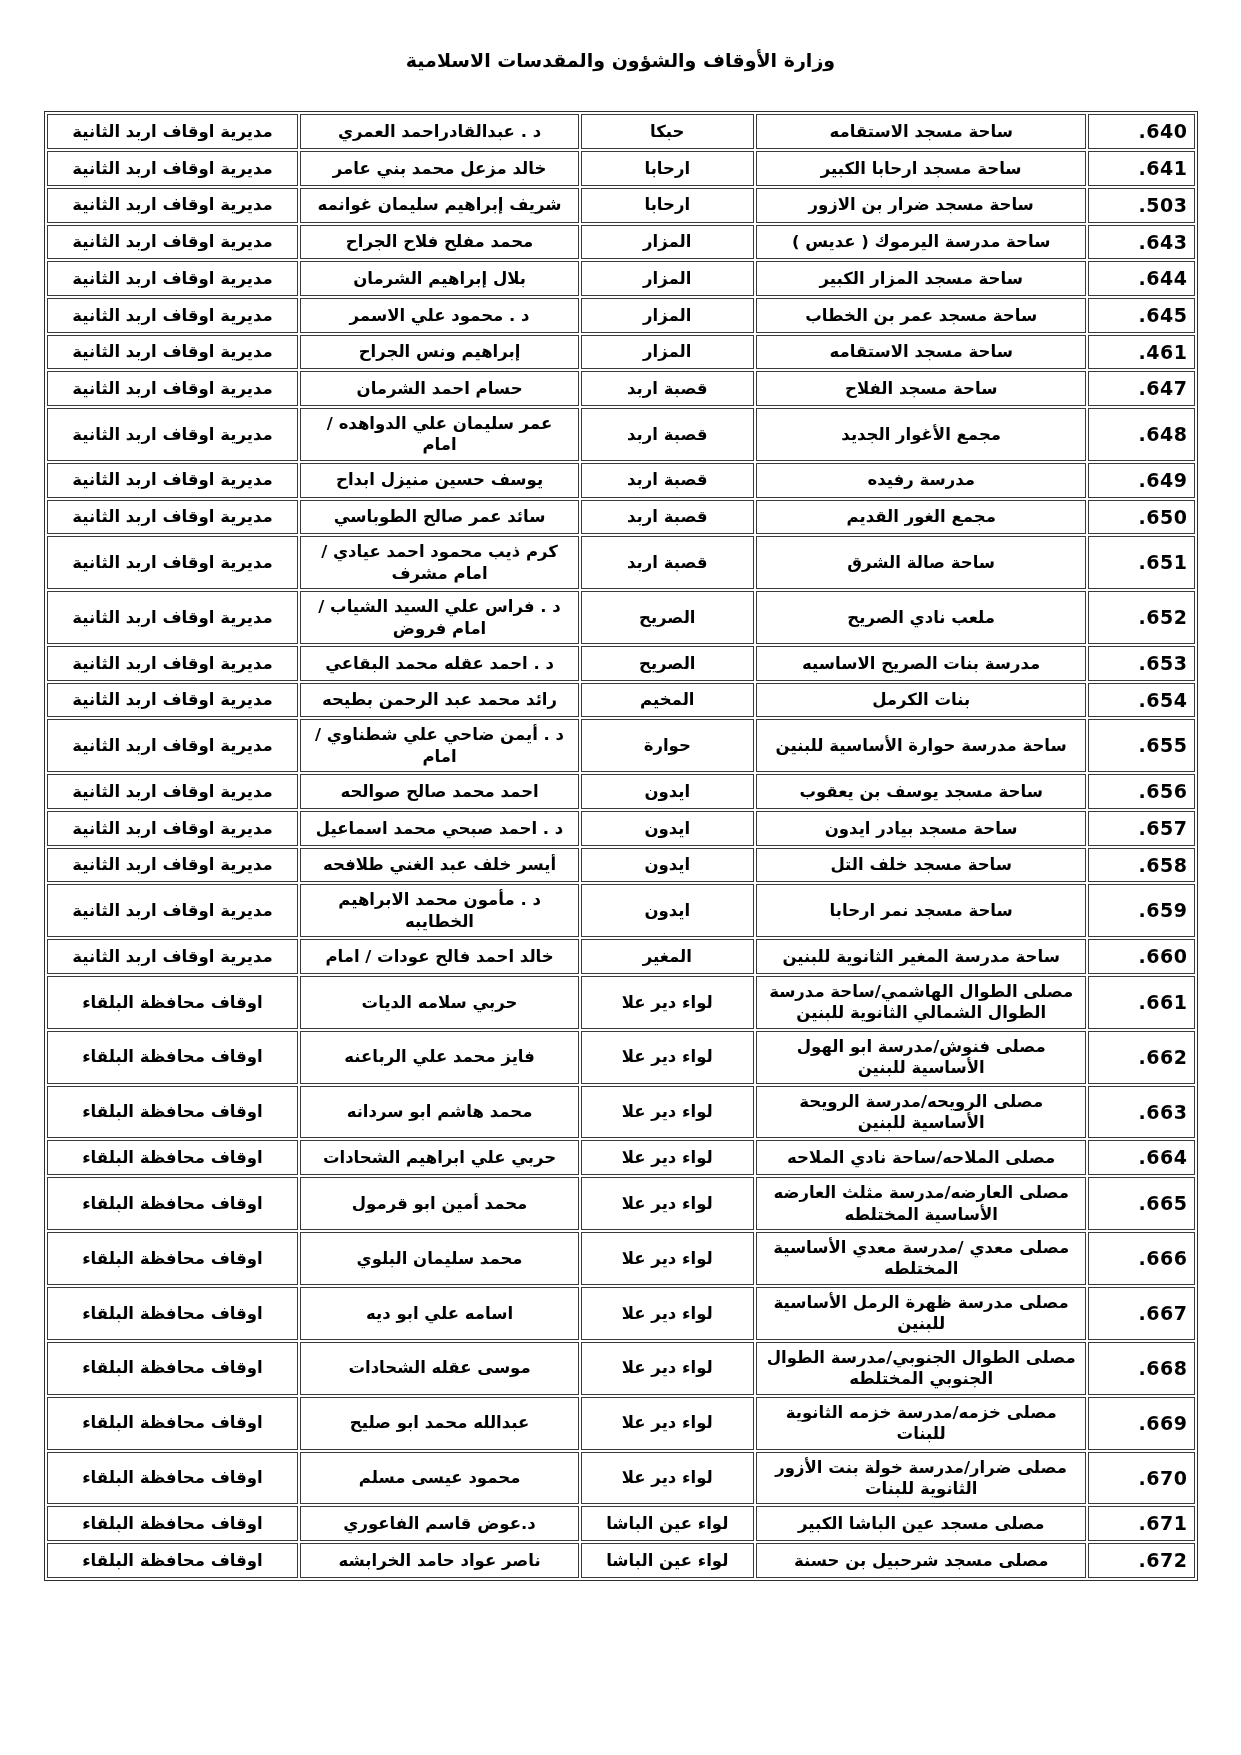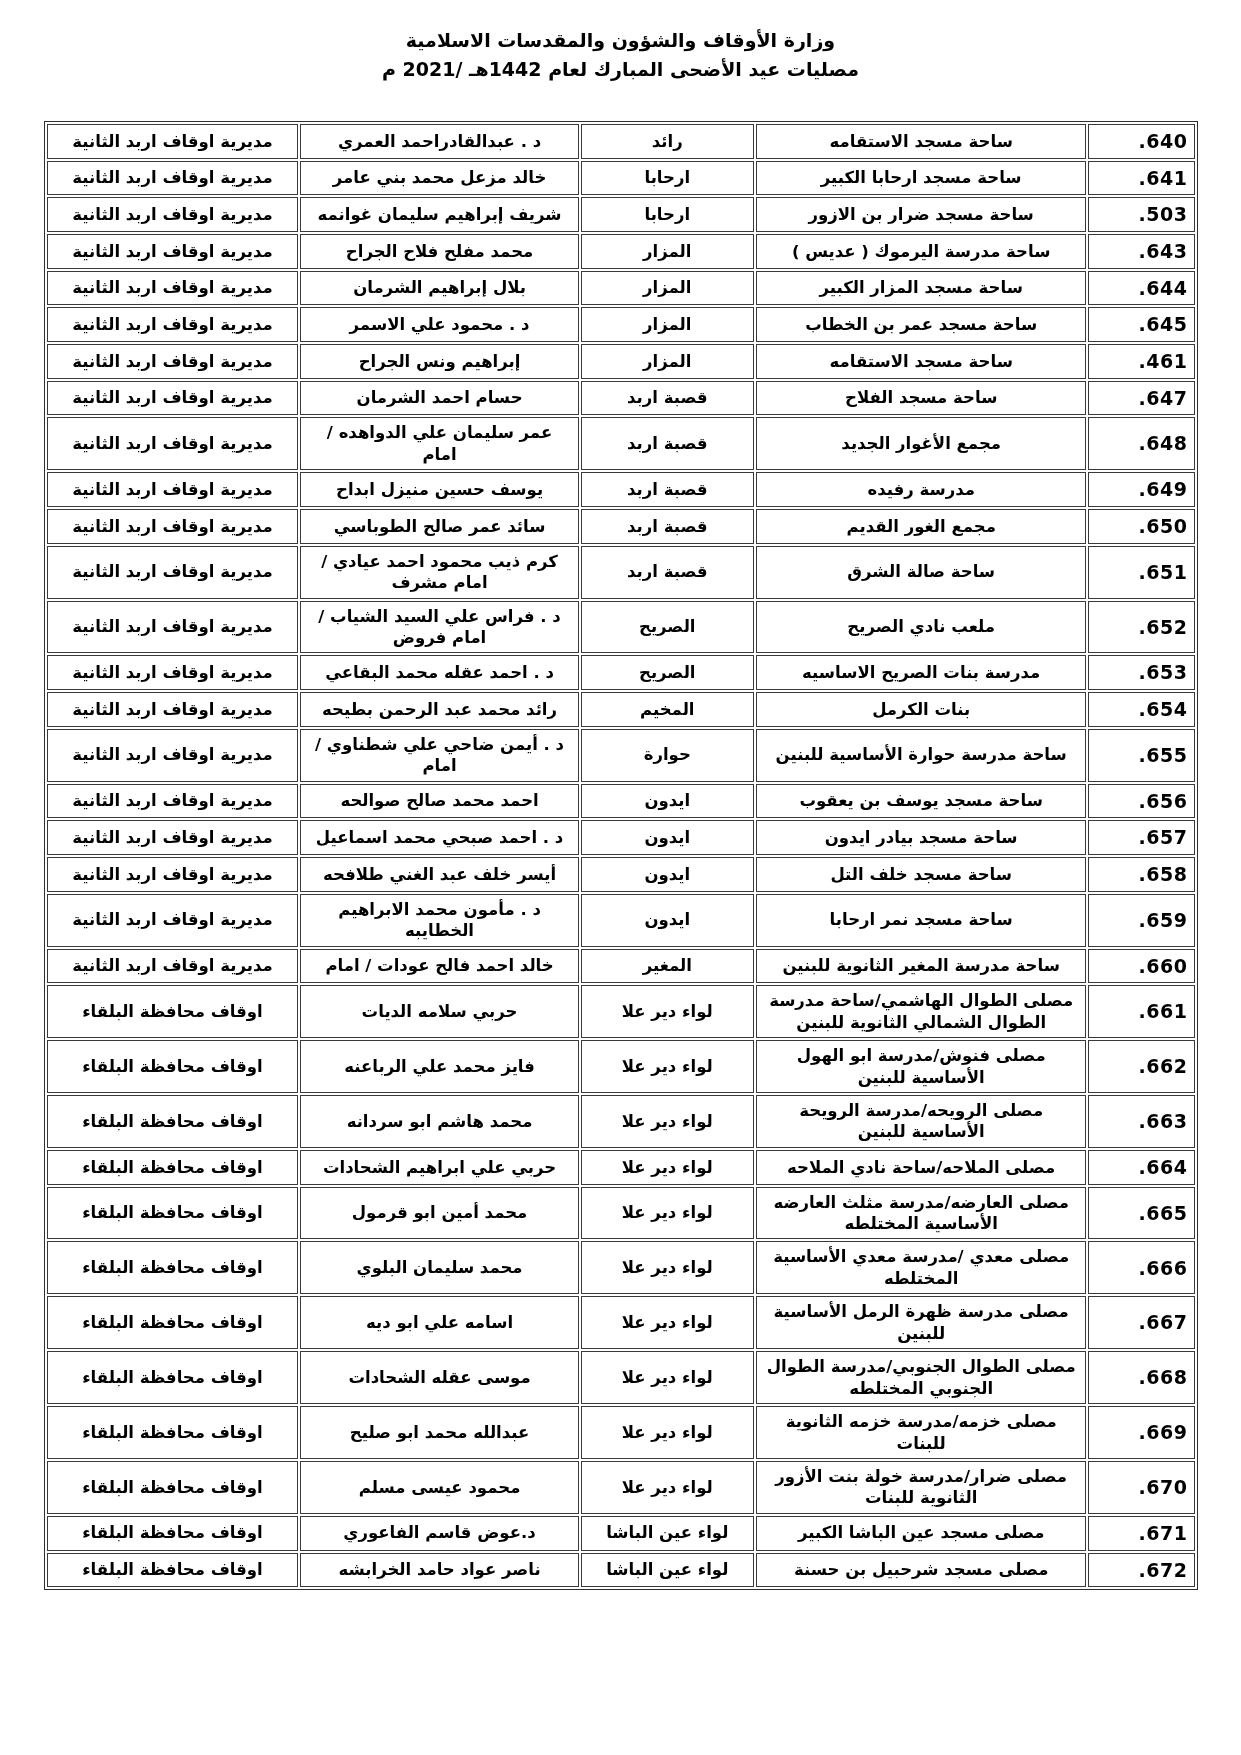--- a/index.html
+++ b/index.html
@@ -7,21 +7,21 @@
     position: relative;
     width: 1241px;
     height: 1755px;
     background: #ffffff;
     font-family: "DejaVu Sans", sans-serif;
     direction: rtl;
     color: #000;
     overflow: hidden;
   }
   .doc-header {
-    padding-top: 26px;
+    padding-top: 46px;
     text-align: center;
     font-weight: bold;
     font-size: 19px;
     line-height: 1.55;
     color: #000;
   }
   table.masalla-table {
     margin: 36px auto 0 auto;
     width: 1154px;
     border-collapse: separate;
@@ -52,36 +52,35 @@
   col.w-imam { width: 24.4%; }
   col.w-dir  { width: 22.1%; }
 </style>
 </head>
 <body>
 
 <div class="page">
 
   <div class="doc-header">
     <div>وزارة الأوقاف والشؤون والمقدسات الاسلامية</div>
-    <div>مصليات عيد الأضحى المبارك لعام 1442هـ /2021 م</div>
   </div>
 
   <table class="masalla-table">
     <colgroup>
       <col class="w-num">
       <col class="w-loc">
       <col class="w-area">
       <col class="w-imam">
       <col class="w-dir">
     </colgroup>
     <tbody>
       <tr>
           <td class="c-num">640.</td>
           <td class="c-loc">ساحة مسجد الاستقامه</td>
-          <td class="c-area">رائد</td>
+          <td class="c-area">حبكا</td>
           <td class="c-imam">د . عبدالقادراحمد العمري</td>
           <td class="c-dir">مديرية اوقاف اربد الثانية</td>
         </tr>
         <tr>
           <td class="c-num">641.</td>
           <td class="c-loc">ساحة مسجد ارحابا الكبير</td>
           <td class="c-area">ارحابا</td>
           <td class="c-imam">خالد مزعل محمد بني عامر</td>
           <td class="c-dir">مديرية اوقاف اربد الثانية</td>
         </tr>

